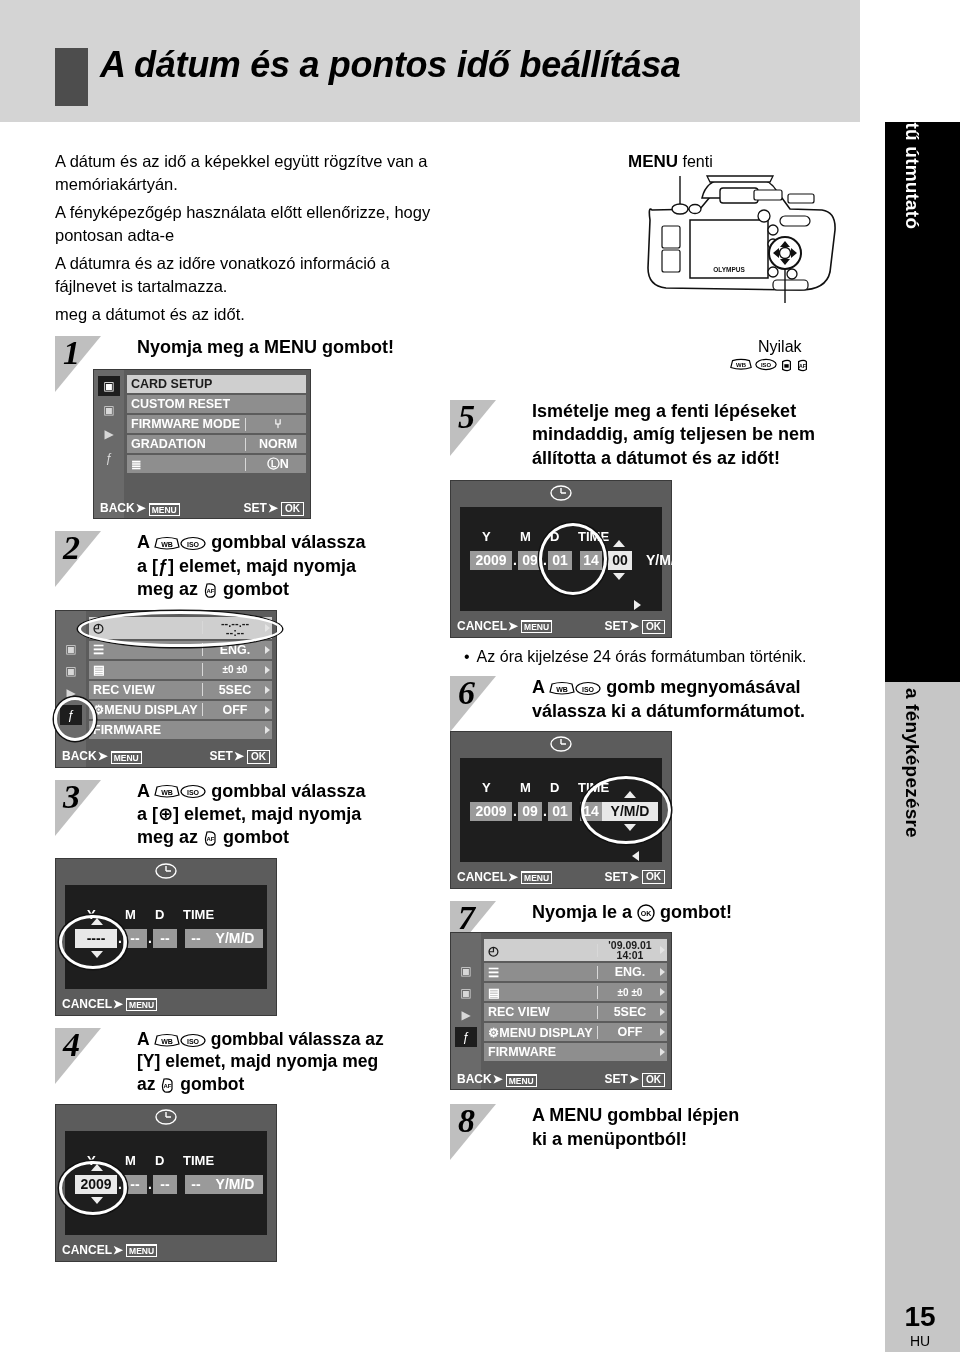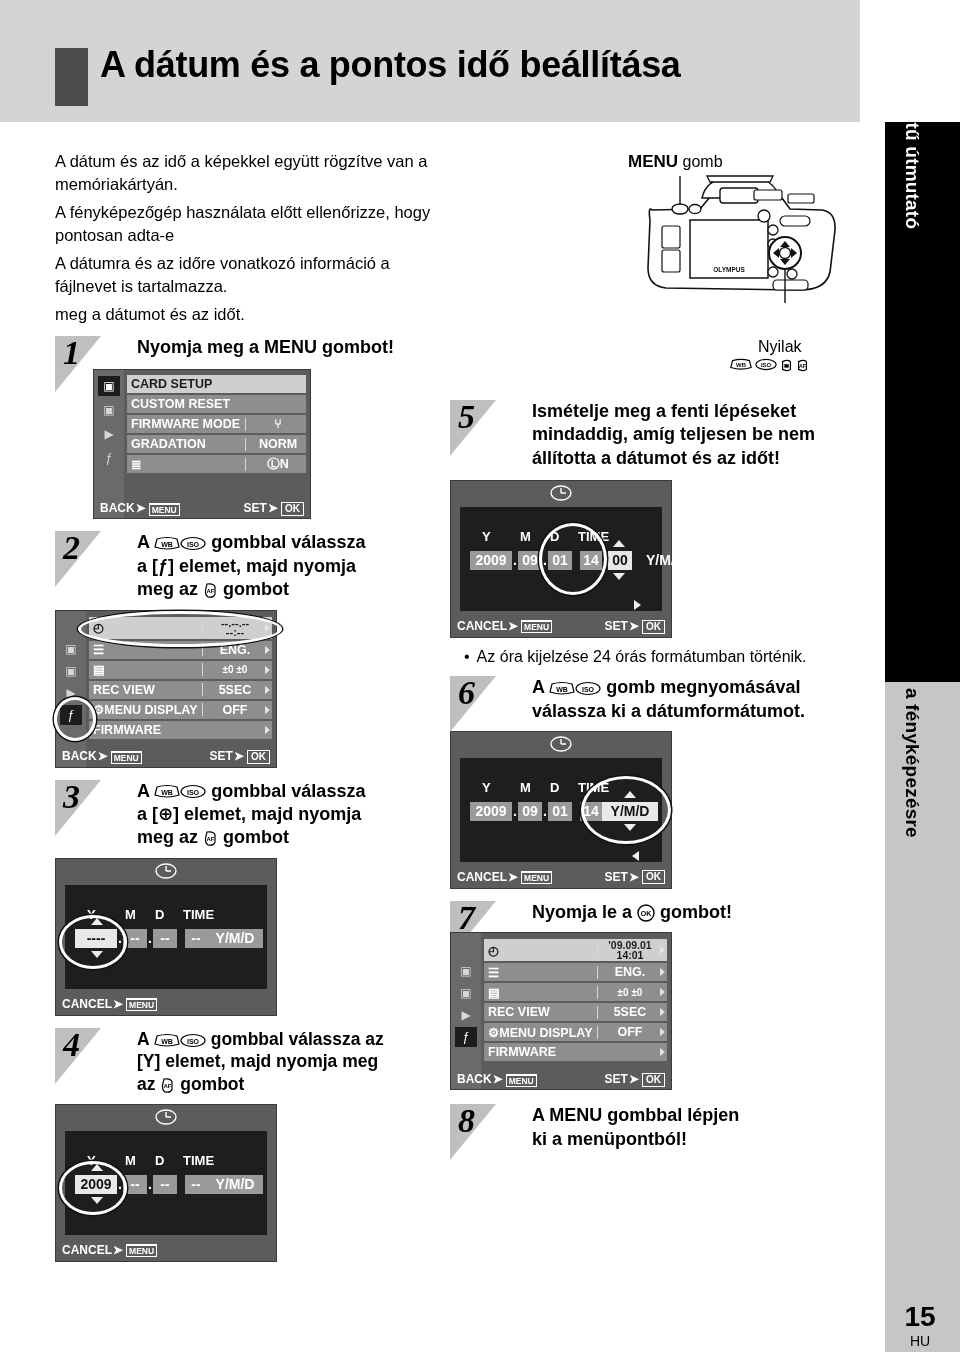--- a/index.html
+++ b/index.html
@@ -10,21 +10,21 @@
   }
   
   #header-band{
     position:absolute;left:0;top:0;width:860px;height:122px;background:#d4d4d4;
   }
   #title-bar{
     position:absolute;left:55px;top:48px;width:33px;height:58px;background:#4d4d4d;
   }
   #page-title{
     position:absolute;left:100px;top:45px;width:700px;
-    font-size:36px;font-weight:bold;letter-spacing:-0.3px;line-height:1.1;
+    font-size:36px;font-weight:bold;letter-spacing:-0.3px;line-height:1.1;font-style:italic;
   }
   
   #side-tab-black{
     position:absolute;right:0;top:122px;width:75px;height:560px;background:#000;
   }
   #side-tab-black span{
     position:absolute;left:50%;top:14px;transform:translateX(-50%) rotate(90deg);
     transform-origin:top center;
     white-space:nowrap;color:#fff;font-size:19px;font-weight:bold;letter-spacing:0.2px;
   }
@@ -413,21 +413,21 @@
     </div>
     <div class="date-foot">
       <span><span>CANCEL</span><span class="arr-r">➤</span><span class="badge-menu">MENU</span></span>
     </div>
     <div class="ellipse" style="left:3px;top:56px;width:62px;height:48px;"></div>
   </div>
 
 </div>
 
 <div id="menu-gomb-label">
-  <b>MENU</b><span> gomb</span>
+  <b>MENU</b><span> fenti</span>
 </div>
 
 <div id="camera-fig">
   <svg width="210" height="160" viewBox="0 0 210 160">
 
     <path d="M12 42 Q8 38 10 52 L8 100 Q8 118 26 120 L160 122 Q186 122 190 104 L195 62 Q196 44 182 42 L150 41 L142 30 L70 29 L60 41 Z" fill="#fff" stroke="#111" stroke-width="1.6"></path>
 
     <path d="M62 30 Q66 12 86 10 L116 10 Q134 12 140 30 Z" fill="#fff" stroke="#111" stroke-width="1.5"></path>
     <path d="M70 14 L130 14 L133 8 L67 8 Z" fill="#fff" stroke="#111" stroke-width="1.3"></path>
 

